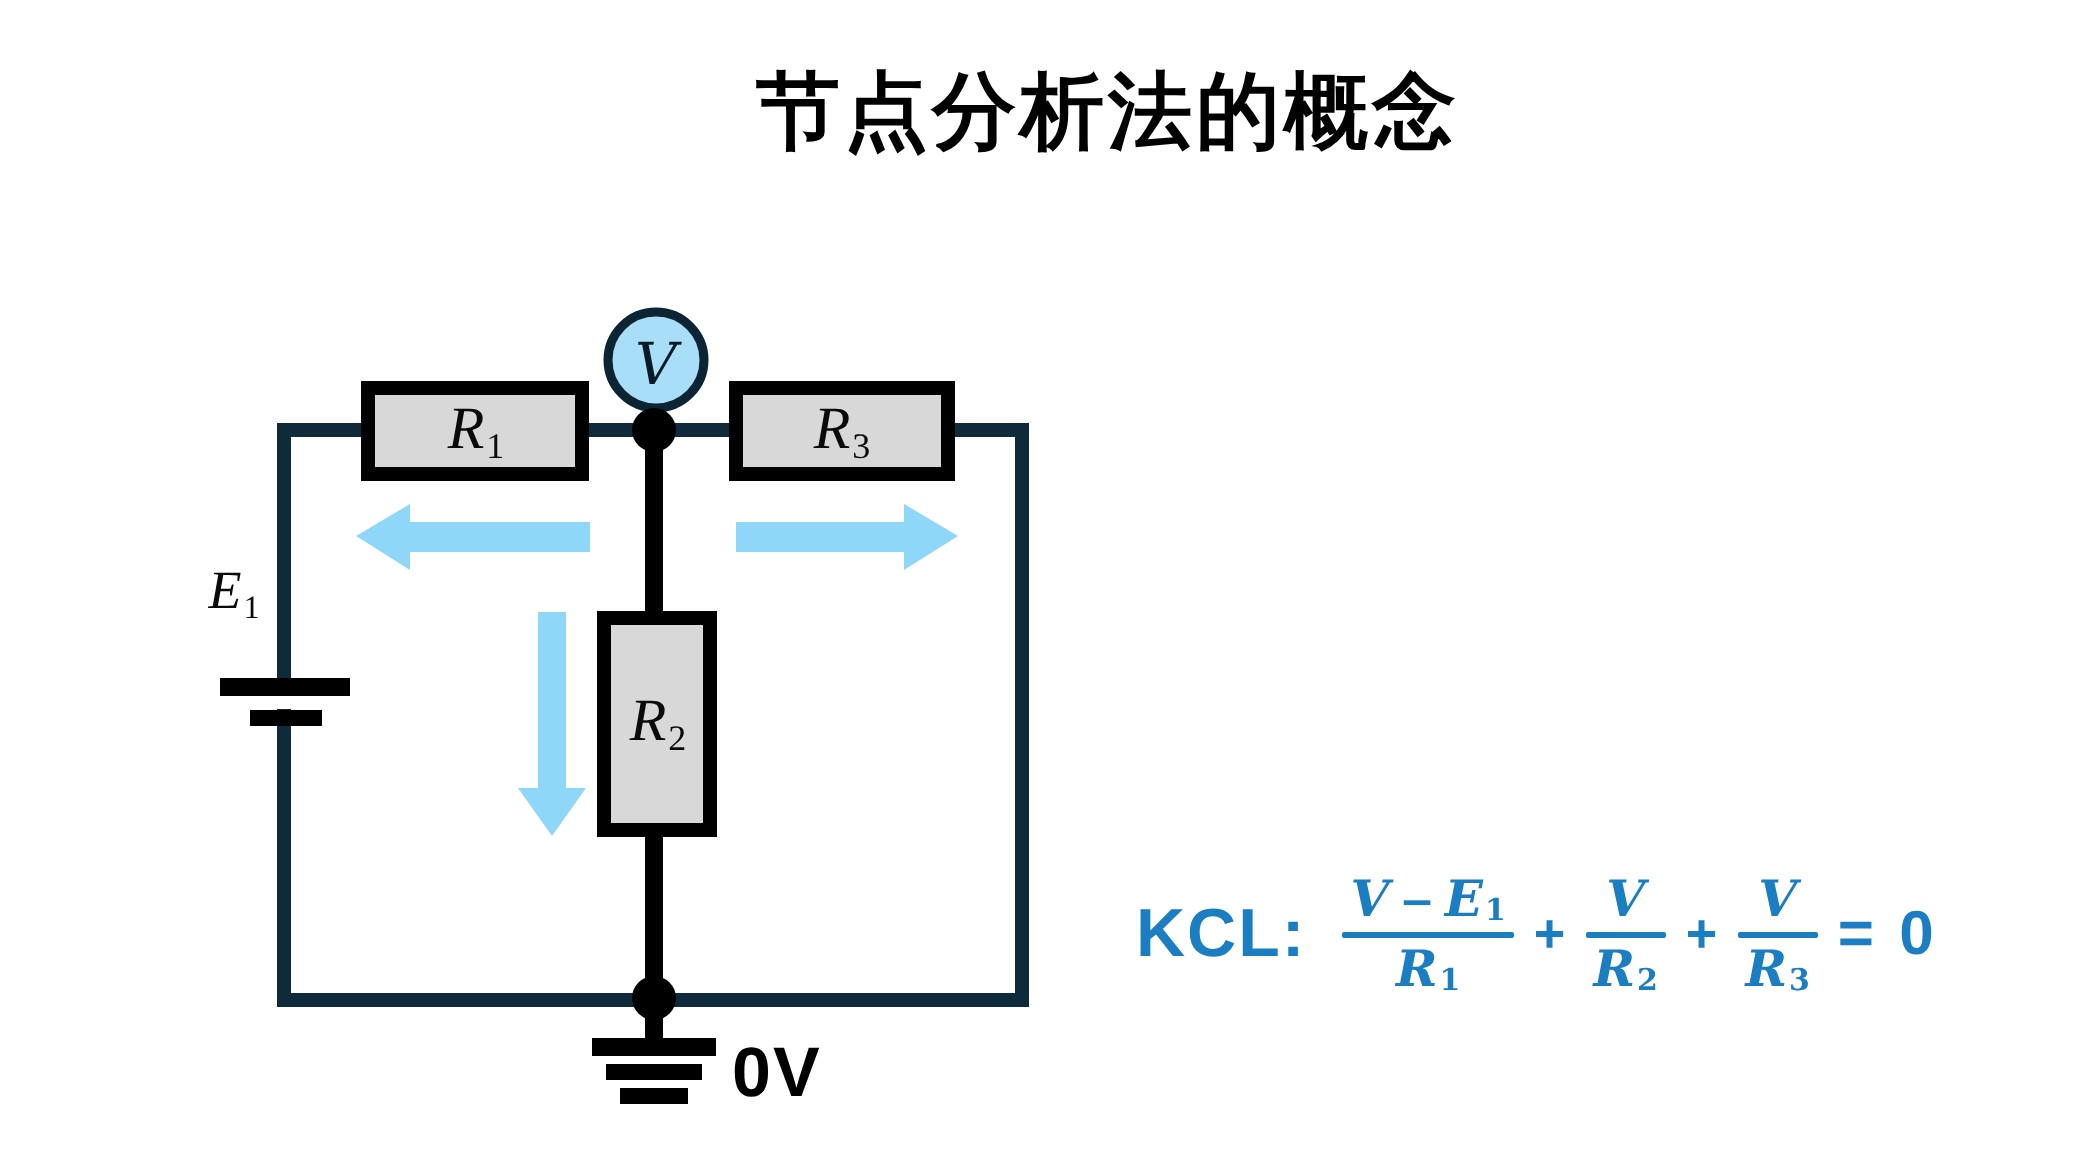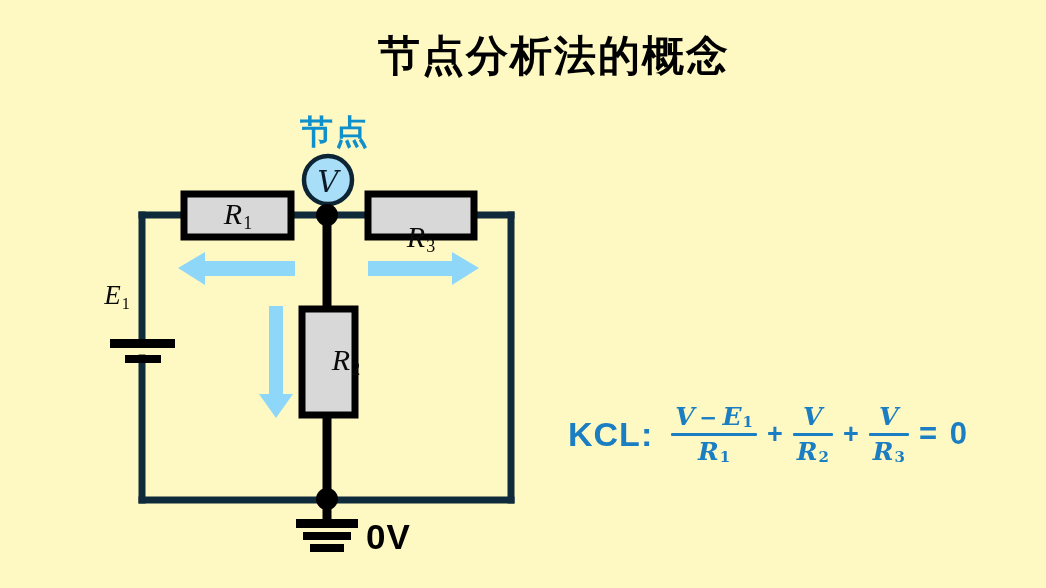--- a/index.html
+++ b/index.html
@@ -1,21 +1,21 @@
 <!DOCTYPE html>
 <html><head>
 <meta charset="utf-8">
 <style>
   * { margin: 0; padding: 0; box-sizing: border-box; }
   html, body { background: #e8e8e8; }
   .stage {
     position: relative;
     width: 1046px;
     height: 588px;
-    background: #fef9c3;
+    background: #ffffff;
     overflow: hidden;
     font-family: "Liberation Sans", sans-serif;
   }
   .title {
     position: absolute;
     left: 554px;
     top: 28px;
     transform: translateX(-50%);
     font-size: 42px;
     font-weight: 700;
@@ -74,21 +74,21 @@
     transform: translateY(-50%);
     font-size: 35px;
     font-weight: 700;
     color: #000;
     letter-spacing: 1px;
   }
   
   .equation {
     position: absolute;
     left: 568px;
-    top: 434px;
+    top: 467px;
     transform: translateY(-50%);
     display: flex;
     align-items: center;
     gap: 10px;
     color: #1b7ec2;
   }
   .eq-prefix {
     font-size: 34px;
     font-weight: 700;
     margin-right: 8px;
@@ -172,28 +172,27 @@
     <circle cx="327" cy="215" r="11" fill="#000000"></circle>
     <circle cx="327" cy="499" r="11" fill="#000000"></circle>
 
     <g fill="#000000">
       <rect x="296" y="519" width="62" height="9"></rect>
       <rect x="303" y="532" width="48" height="8"></rect>
       <rect x="310" y="544" width="34" height="8"></rect>
     </g>
   </svg>
 
-  <div class="node-annot">节点</div>
   <div class="v-symbol">V</div>
 
   <div class="lbl serif-it" style="left:238px; top:216px;"><span>R</span><span class="sb">1</span></div>
 
-  <div class="lbl serif-it" style="left:421px; top:216px;margin-top:23px;"><span>R</span><span class="sb">3</span></div>
-
-  <div class="lbl serif-it" style="left:346px; top:362px;"><span>R</span><span class="sb">2</span></div>
+  <div class="lbl serif-it" style="left:421px; top:216px;"><span>R</span><span class="sb">3</span></div>
+
+  <div class="lbl serif-it" style="left:329px; top:362px;"><span>R</span><span class="sb">2</span></div>
 
   <div class="lbl serif-it e1-lbl"><span>E</span><span class="sb">1</span></div>
 
   <div class="gnd-lbl">0V</div>
 
   <div class="equation">
     <span class="eq-prefix">KCL:</span>
 
     <span class="frac">
       <span class="row">

